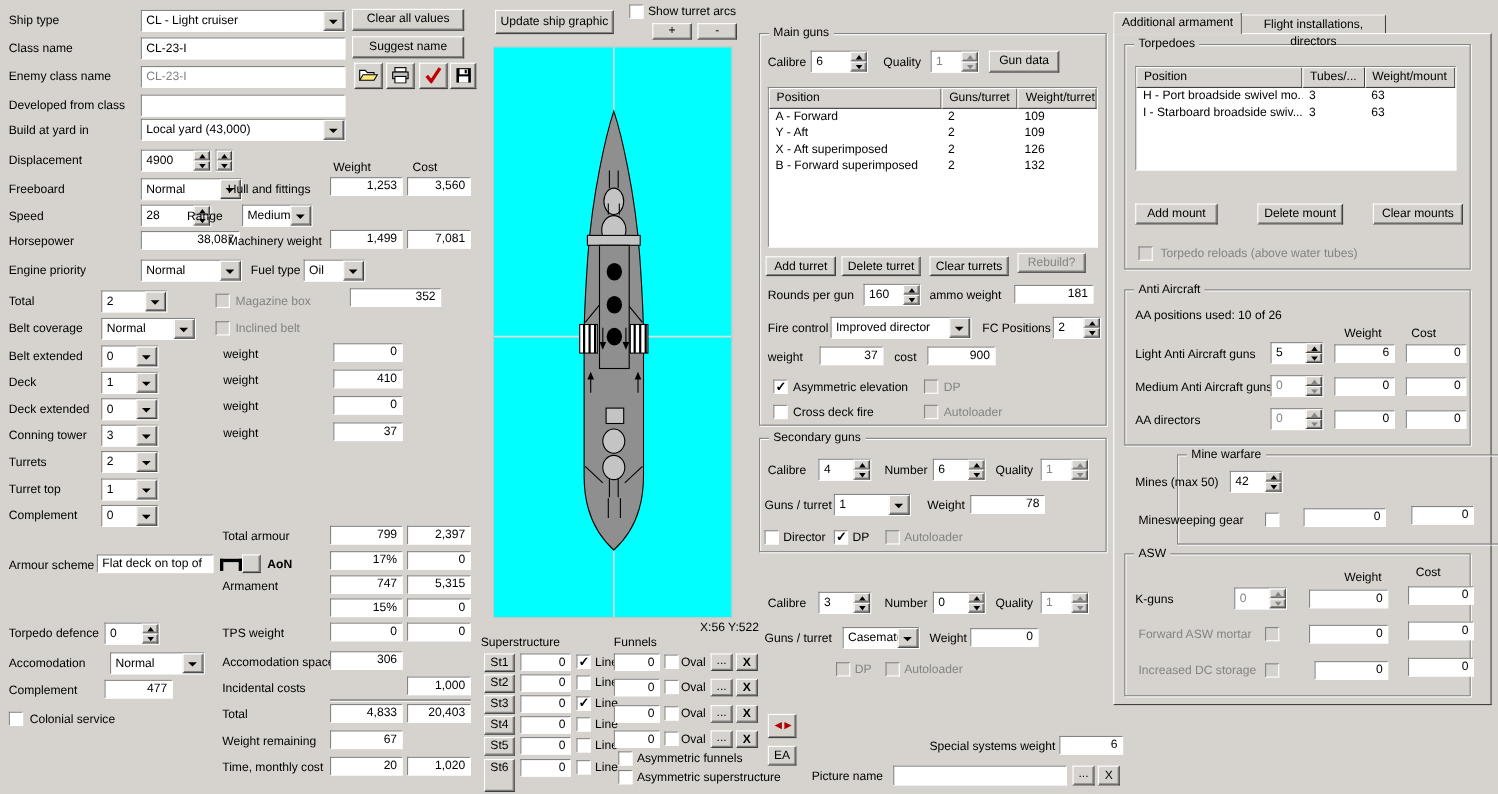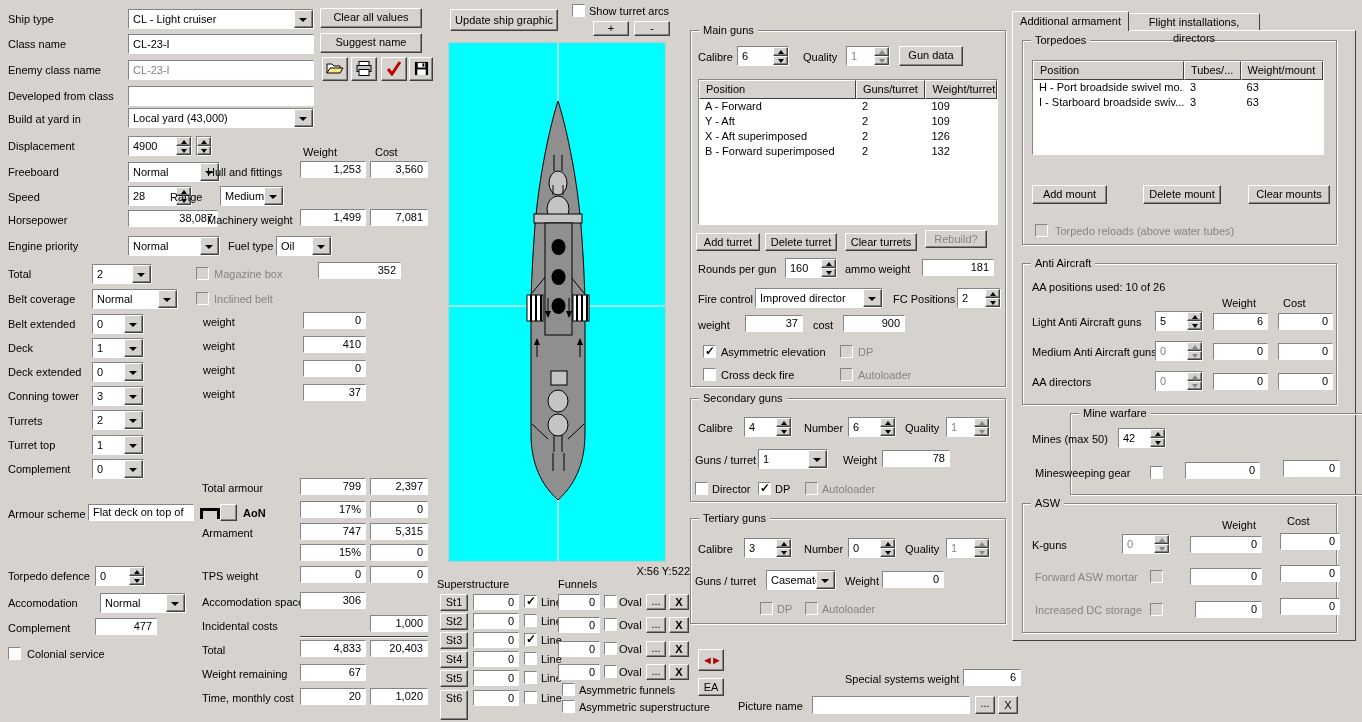--- a/index.html
+++ b/index.html
@@ -629,23 +629,20 @@
   </div>
   <span class="lbl" style="left:843px;top:454px">Weight</span>
   <div class="vf num" style="left:882px;top:450px;width:68px">78</div>
   <span class="cb" style="left:695px;top:482px"></span>
   <span class="lbl" style="left:712px;top:483px">Director</span>
   <span class="cb on" style="left:758px;top:482px"></span>
   <span class="lbl" style="left:775px;top:483px">DP</span>
   <span class="cb disbox" style="left:805px;top:482px"></span>
   <span class="lbl dis" style="left:822px;top:483px">Autoloader</span>
 
-  <div class="grp" style="left:690px;top:518px;width:314px;height:104px">
-    <span class="gt">Tertiary guns</span>
-  </div>
   <span class="lbl" style="left:698px;top:543px">Calibre</span>
   <div class="spin" style="left:744px;top:538px;width:48px">
     <span class="stext">3</span>
     <span class="sbs">
         <span class="sb">
           <i class="tu"></i>
         </span>
         <span class="sb">
           <i class="td2"></i>
         </span>

